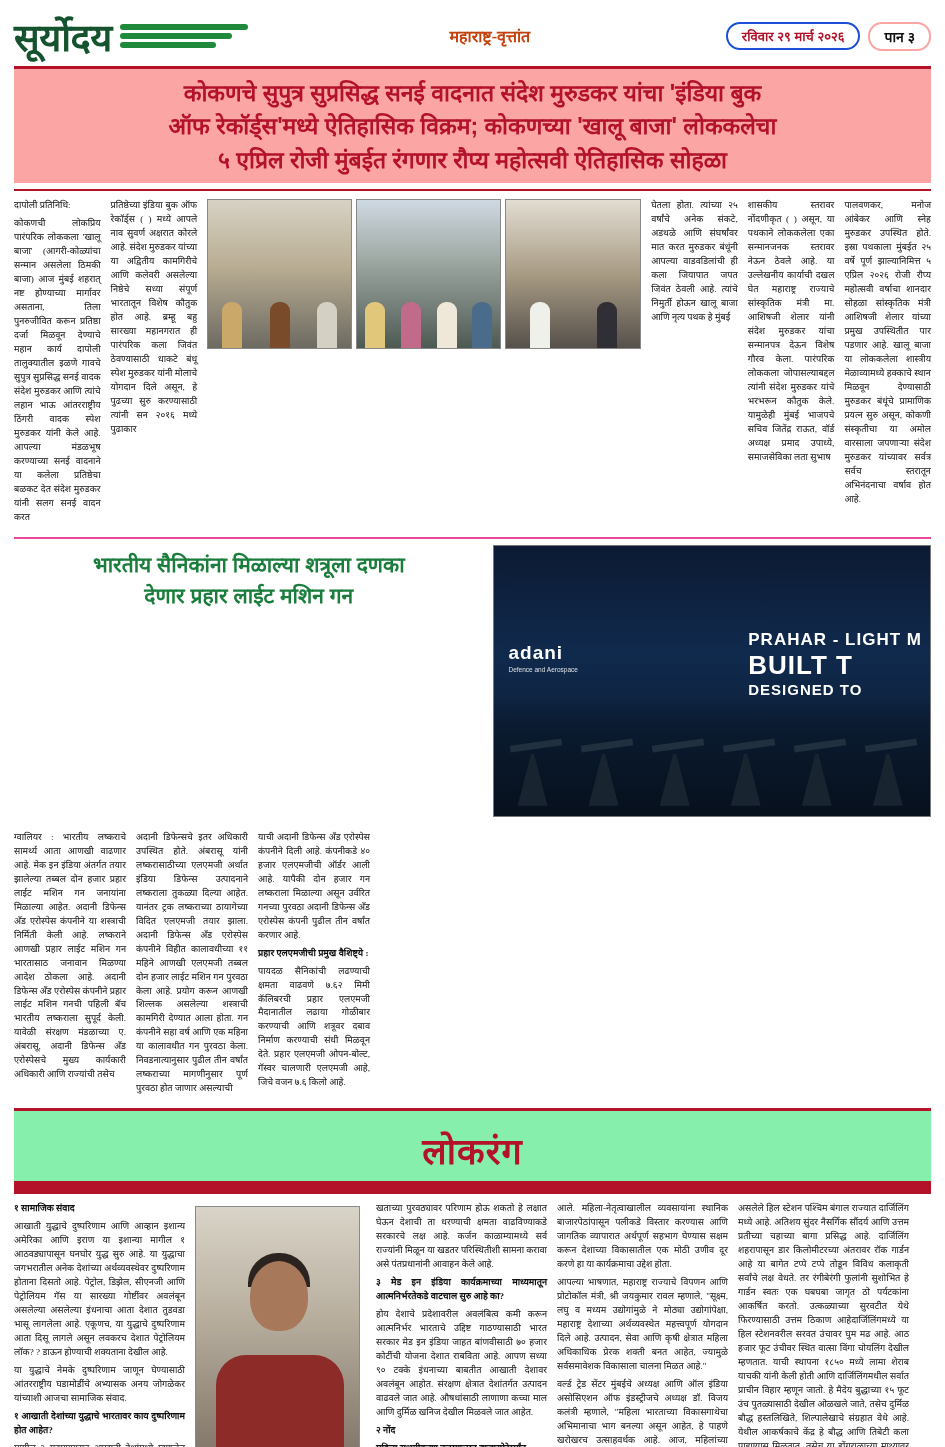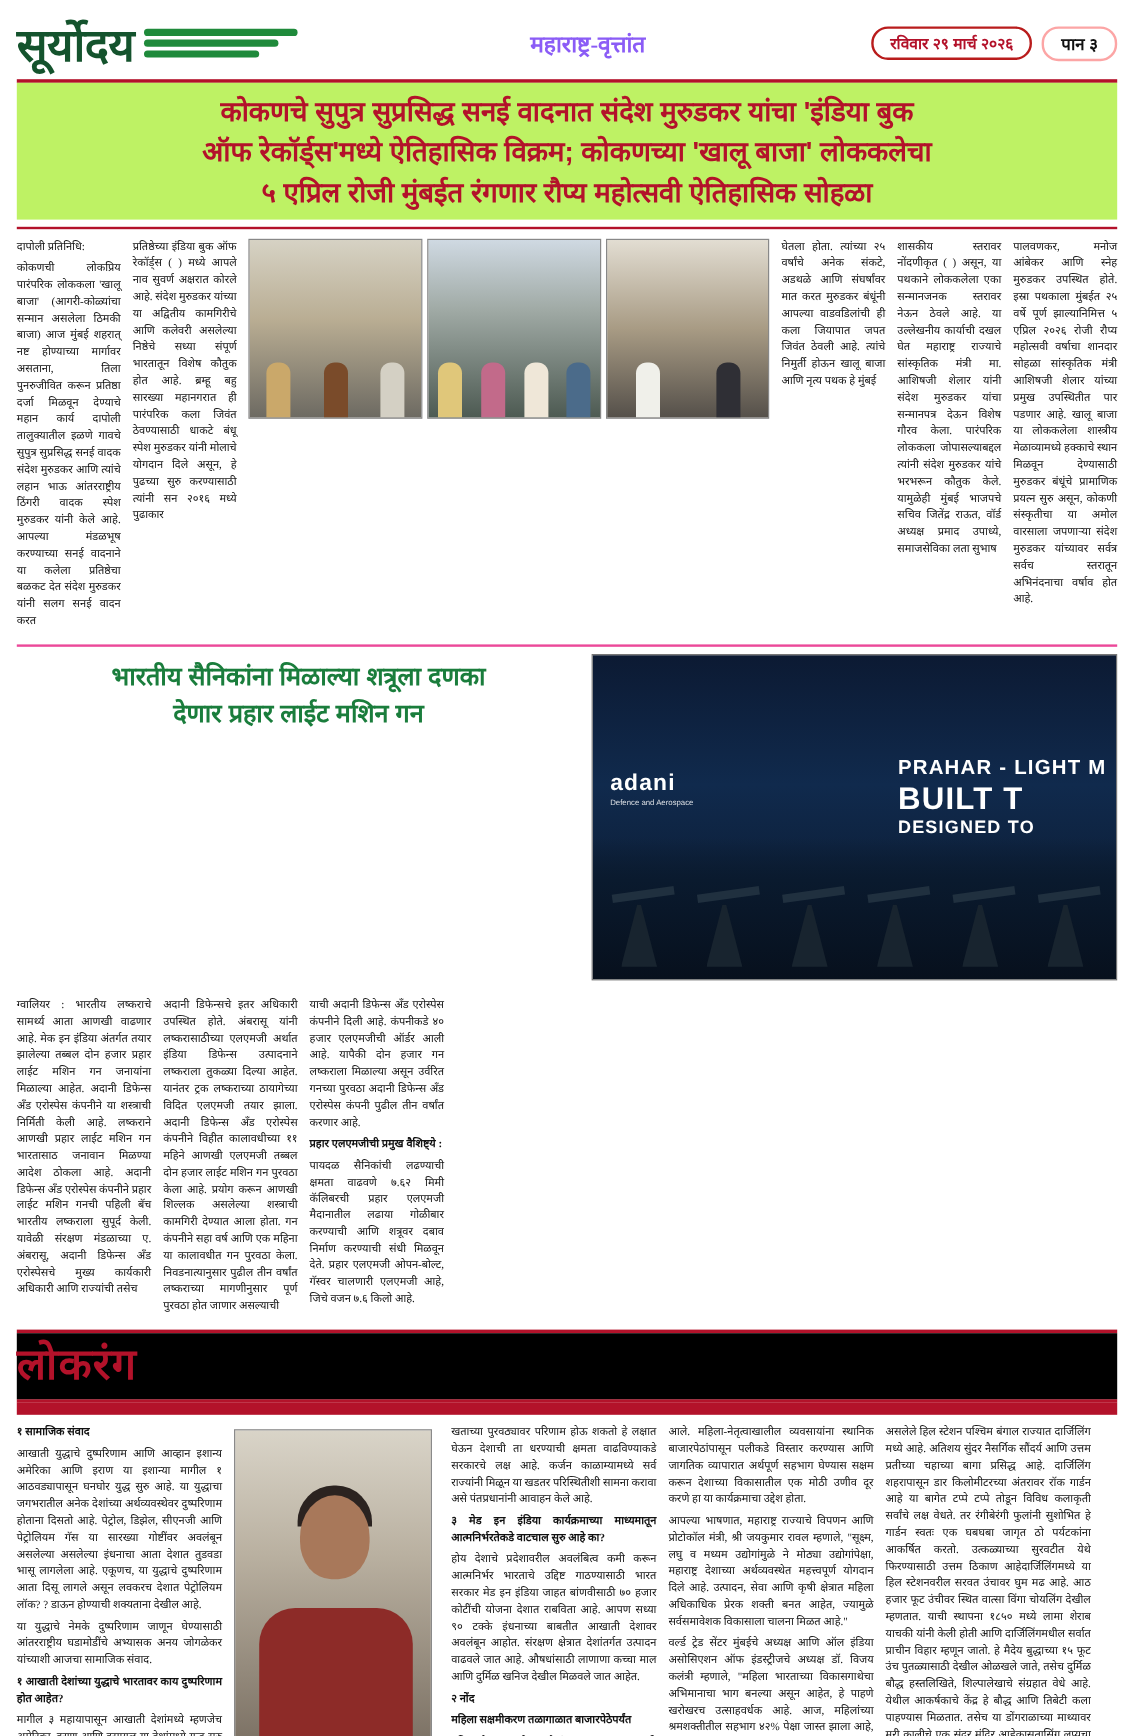--- a/index.html
+++ b/index.html
@@ -21,37 +21,37 @@
     letter-spacing:-0.5px; padding-right:8px; white-space:nowrap;
   }
   .mh-bars { display:flex; flex-direction:column; gap:3px; width:128px; margin-right:6px; }
   .mh-bars i { display:block; height:6px; border-radius:3px; }
   .mh-bars i:nth-child(1){ background:#1f8a3b; width:128px;}
   .mh-bars i:nth-child(2){ background:#1f8a3b; width:112px;}
   .mh-bars i:nth-child(3){ background:#1f8a3b; width:96px;}
   .mh-center { flex:1; text-align:center; }
   .mh-center .sec {
     font-family:Liberation Serif, serif;
-    font-size:19px; font-weight:bold; color:#8b5cf6;
+    font-size:16px; font-weight:bold; color:#c2410c;
   }
   .mh-date {
-    border:2px solid #b91c1c; border-radius:16px; padding:3px 14px;
+    border:2px solid #1d4ed8; border-radius:16px; padding:3px 14px;
     font-size:13px; font-weight:bold; color:#b3122a; white-space:nowrap;
     font-family:"Liberation Sans", sans-serif;
     text-align:right;
   }
   .mh-page {
     margin-left:8px; border:2px solid #fca5a5; border-radius:14px; padding:3px 14px;
     font-size:14px; font-weight:bold; color:#111; white-space:nowrap;
     font-family:"Liberation Sans", sans-serif;
   }
   .rule-red { height:3px; background:#b3122a; margin:4px 0 0 0; }
 
   
-  .lead-band { background:#bef264; padding:8px 4px 6px 4px; }
+  .lead-band { background:#fca5a5; padding:8px 4px 6px 4px; }
   .lead-head {
     color:#b3122a; font-weight:bold; font-size:23px; line-height:1.45;
     text-align:center; font-family:"Liberation Sans", sans-serif;
   }
   .rule-thin { height:2px; background:#b3122a; margin:6px 0 8px 0; }
 
   
   .story-top { display:flex; gap:10px; }
   .col { font-size:9.2px; line-height:1.52; text-align:justify; }
   .col p { margin:0 0 4px 0; }
@@ -90,21 +90,21 @@
   .gun { width:62px; height:74px; position:relative; }
   .gun:before { content:""; position:absolute; left:6px; top:6px; width:52px; height:7px; background:#20303f; transform:rotate(-8deg); }
   .gun:after { content:""; position:absolute; left:14px; top:18px; width:30px; height:52px;
     background:#18242f; clip-path:polygon(45% 0,55% 0,100% 100%,0 100%); }
   .sec2-cols { display:flex; gap:10px; margin-top:14px; }
   .s2c { width:112px; }
 
   
   .lokrang-wrap { margin-top:8px; border-top:3px solid #b3122a; border-bottom:3px solid #b3122a; }
   .lokrang {
-    background:#000000; padding:0 0 6px 0;
+    background:#86efac; text-align:center; padding:15px 0 6px 0;
   }
   .lokrang .title {
     font-family:"Liberation Sans", sans-serif; font-weight:bold;
     font-size:36px; color:#b3122a; letter-spacing:1px;
   }
   .lokrang-bar { height:10px; background:#b3122a; }
 
   
   .bottom { display:flex; gap:10px; margin-top:8px; }
   .bcol { width:171px; font-size:9.2px; line-height:1.52; text-align:justify; }

